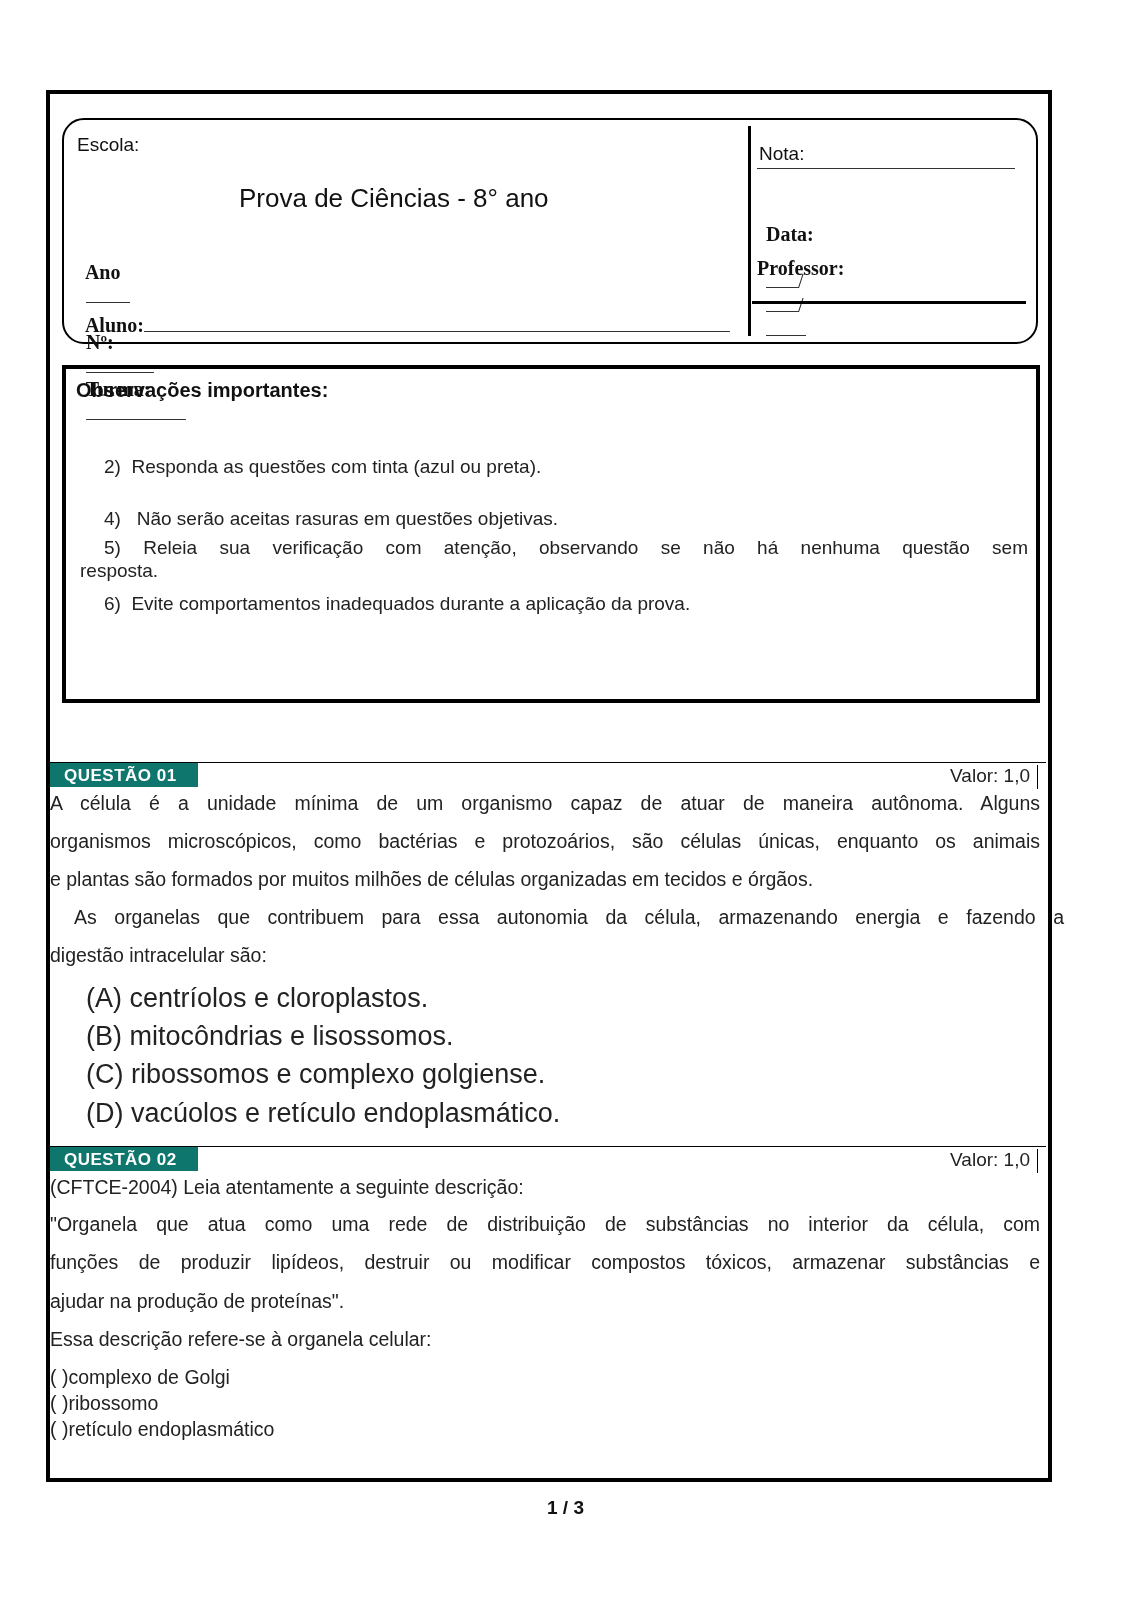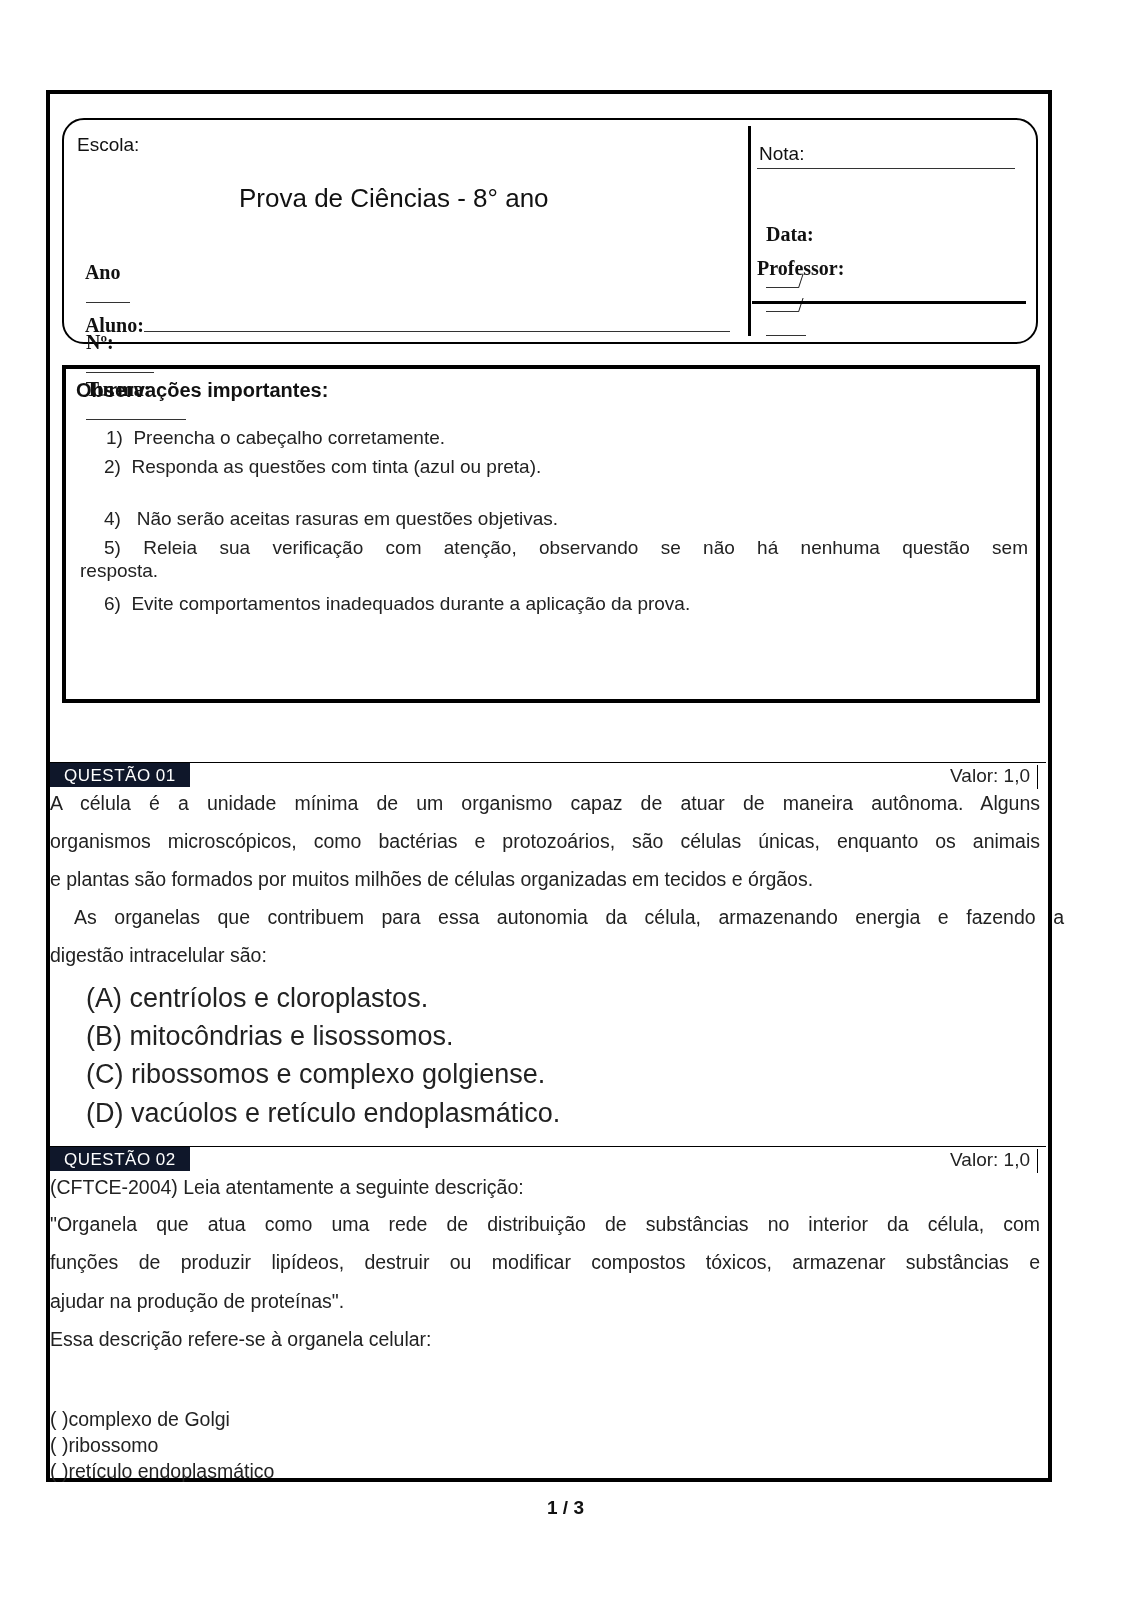--- a/index.html
+++ b/index.html
@@ -9,27 +9,27 @@
     .vdivider { position: absolute; left: 748px; top: 126px; width: 3px; height: 210px; background: #000; }
     .lbl-sans { font-family: "Liberation Sans", sans-serif; font-size: 19px; }
     .lbl-serif { font-family: "Liberation Serif", serif; font-weight: bold; font-size: 20px; }
     .abs { position: absolute; white-space: pre; }
     .title { font-size: 26px; }
     .uline { display: inline-block; border-bottom: 1.5px solid #333; height: 18px; vertical-align: baseline; }
     .obs-box { position: absolute; left: 62px; top: 365px; width: 970px; height: 330px; border: 4px solid #000; }
     .obs-title { position: absolute; left: 10px; top: 10px; font-weight: bold; font-size: 20px; }
     .obs-item { position: absolute; font-size: 19px; color: #222; white-space: pre; }
     .q-header { position: absolute; left: 46px; width: 1000px; height: 24px; border-top: 1.5px solid #000; }
-    .q-tag { position: absolute; left: 4px; top: 0; background: #0f172a; color: #fff; font-weight: normal; font-size: 17px; padding: 2px 14px 1px 14px; height: 21px; line-height: 21px; letter-spacing: 0.5px; }
+    .q-tag { position: absolute; left: 4px; top: 0; background: #0f766e; color: #fff; font-weight: bold; font-size: 17px; padding: 2px 21px 1px 14px; height: 21px; line-height: 21px; letter-spacing: 0.5px; }
     .q-value { position: absolute; right: 16px; top: 2px; font-size: 19px; color: #222; }
     .q-vbar { position: absolute; right: 8px; top: 2px; width: 1.5px; height: 24px; background: #000; }
     .q-text { position: absolute; left: 50px; width: 990px; font-size: 19.5px; color: #222; text-align: justify; text-align-last: justify; white-space: nowrap; }
     .q-text.left { text-align: left; text-align-last: left; }
     .opt { position: absolute; left: 86px; font-size: 27px; color: #222; white-space: pre; }
-    .opt2 { position: absolute; left: 50px; font-size: 19.5px; color: #222; white-space: pre; margin-top: 42px; }
+    .opt2 { position: absolute; left: 50px; font-size: 19.5px; color: #222; white-space: pre; }
     .page-num { position: absolute; left: 0; width: 1131px; top: 1497px; text-align: center; font-weight: bold; font-size: 19px; }
   </style>
 </head>
 <body>
 
 <div class="outer"></div>
 
 <div class="header-box"></div>
 <div class="vdivider"></div>
 
@@ -59,21 +59,20 @@
   <span class="uline" style="width:32px;"></span><span style="font-weight:normal;">/</span>
   <span class="uline" style="width:32px;"></span><span style="font-weight:normal;">/</span>
   <span class="uline" style="width:40px;"></span>
 </div>
 
 <span class="abs lbl-serif" style="left:757px; top:257px;">Professor:</span>
 <div class="abs" style="left:752px; top:301px; width:274px; height:0; border-top:3px solid #000;"></div>
 
 <div class="obs-box">
   <span class="obs-title">Observações importantes:</span>
-  <span class="obs-item" style="left:40px; top:58px;">1)  Preencha o cabeçalho corretamente.</span>
   <span class="obs-item" style="left:38px; top:87px;">2)  Responda as questões com tinta (azul ou preta).</span>
   <span class="obs-item" style="left:38px; top:139px;">4)   Não serão aceitas rasuras em questões objetivas.</span>
   <span class="obs-item" style="left:38px; top:168px; width:924px; text-align:justify; text-align-last:justify; white-space:nowrap; display:block;">5)   Releia sua verificação com atenção, observando se não há nenhuma questão sem</span>
   <span class="obs-item" style="left:14px; top:191px;">resposta.</span>
   <span class="obs-item" style="left:38px; top:224px;">6)  Evite comportamentos inadequados durante a aplicação da prova.</span>
 </div>
 
 <div class="q-header" style="top:762px;">
   <span class="q-tag">QUESTÃO 01</span>
   <span class="q-value">Valor: 1,0</span>

